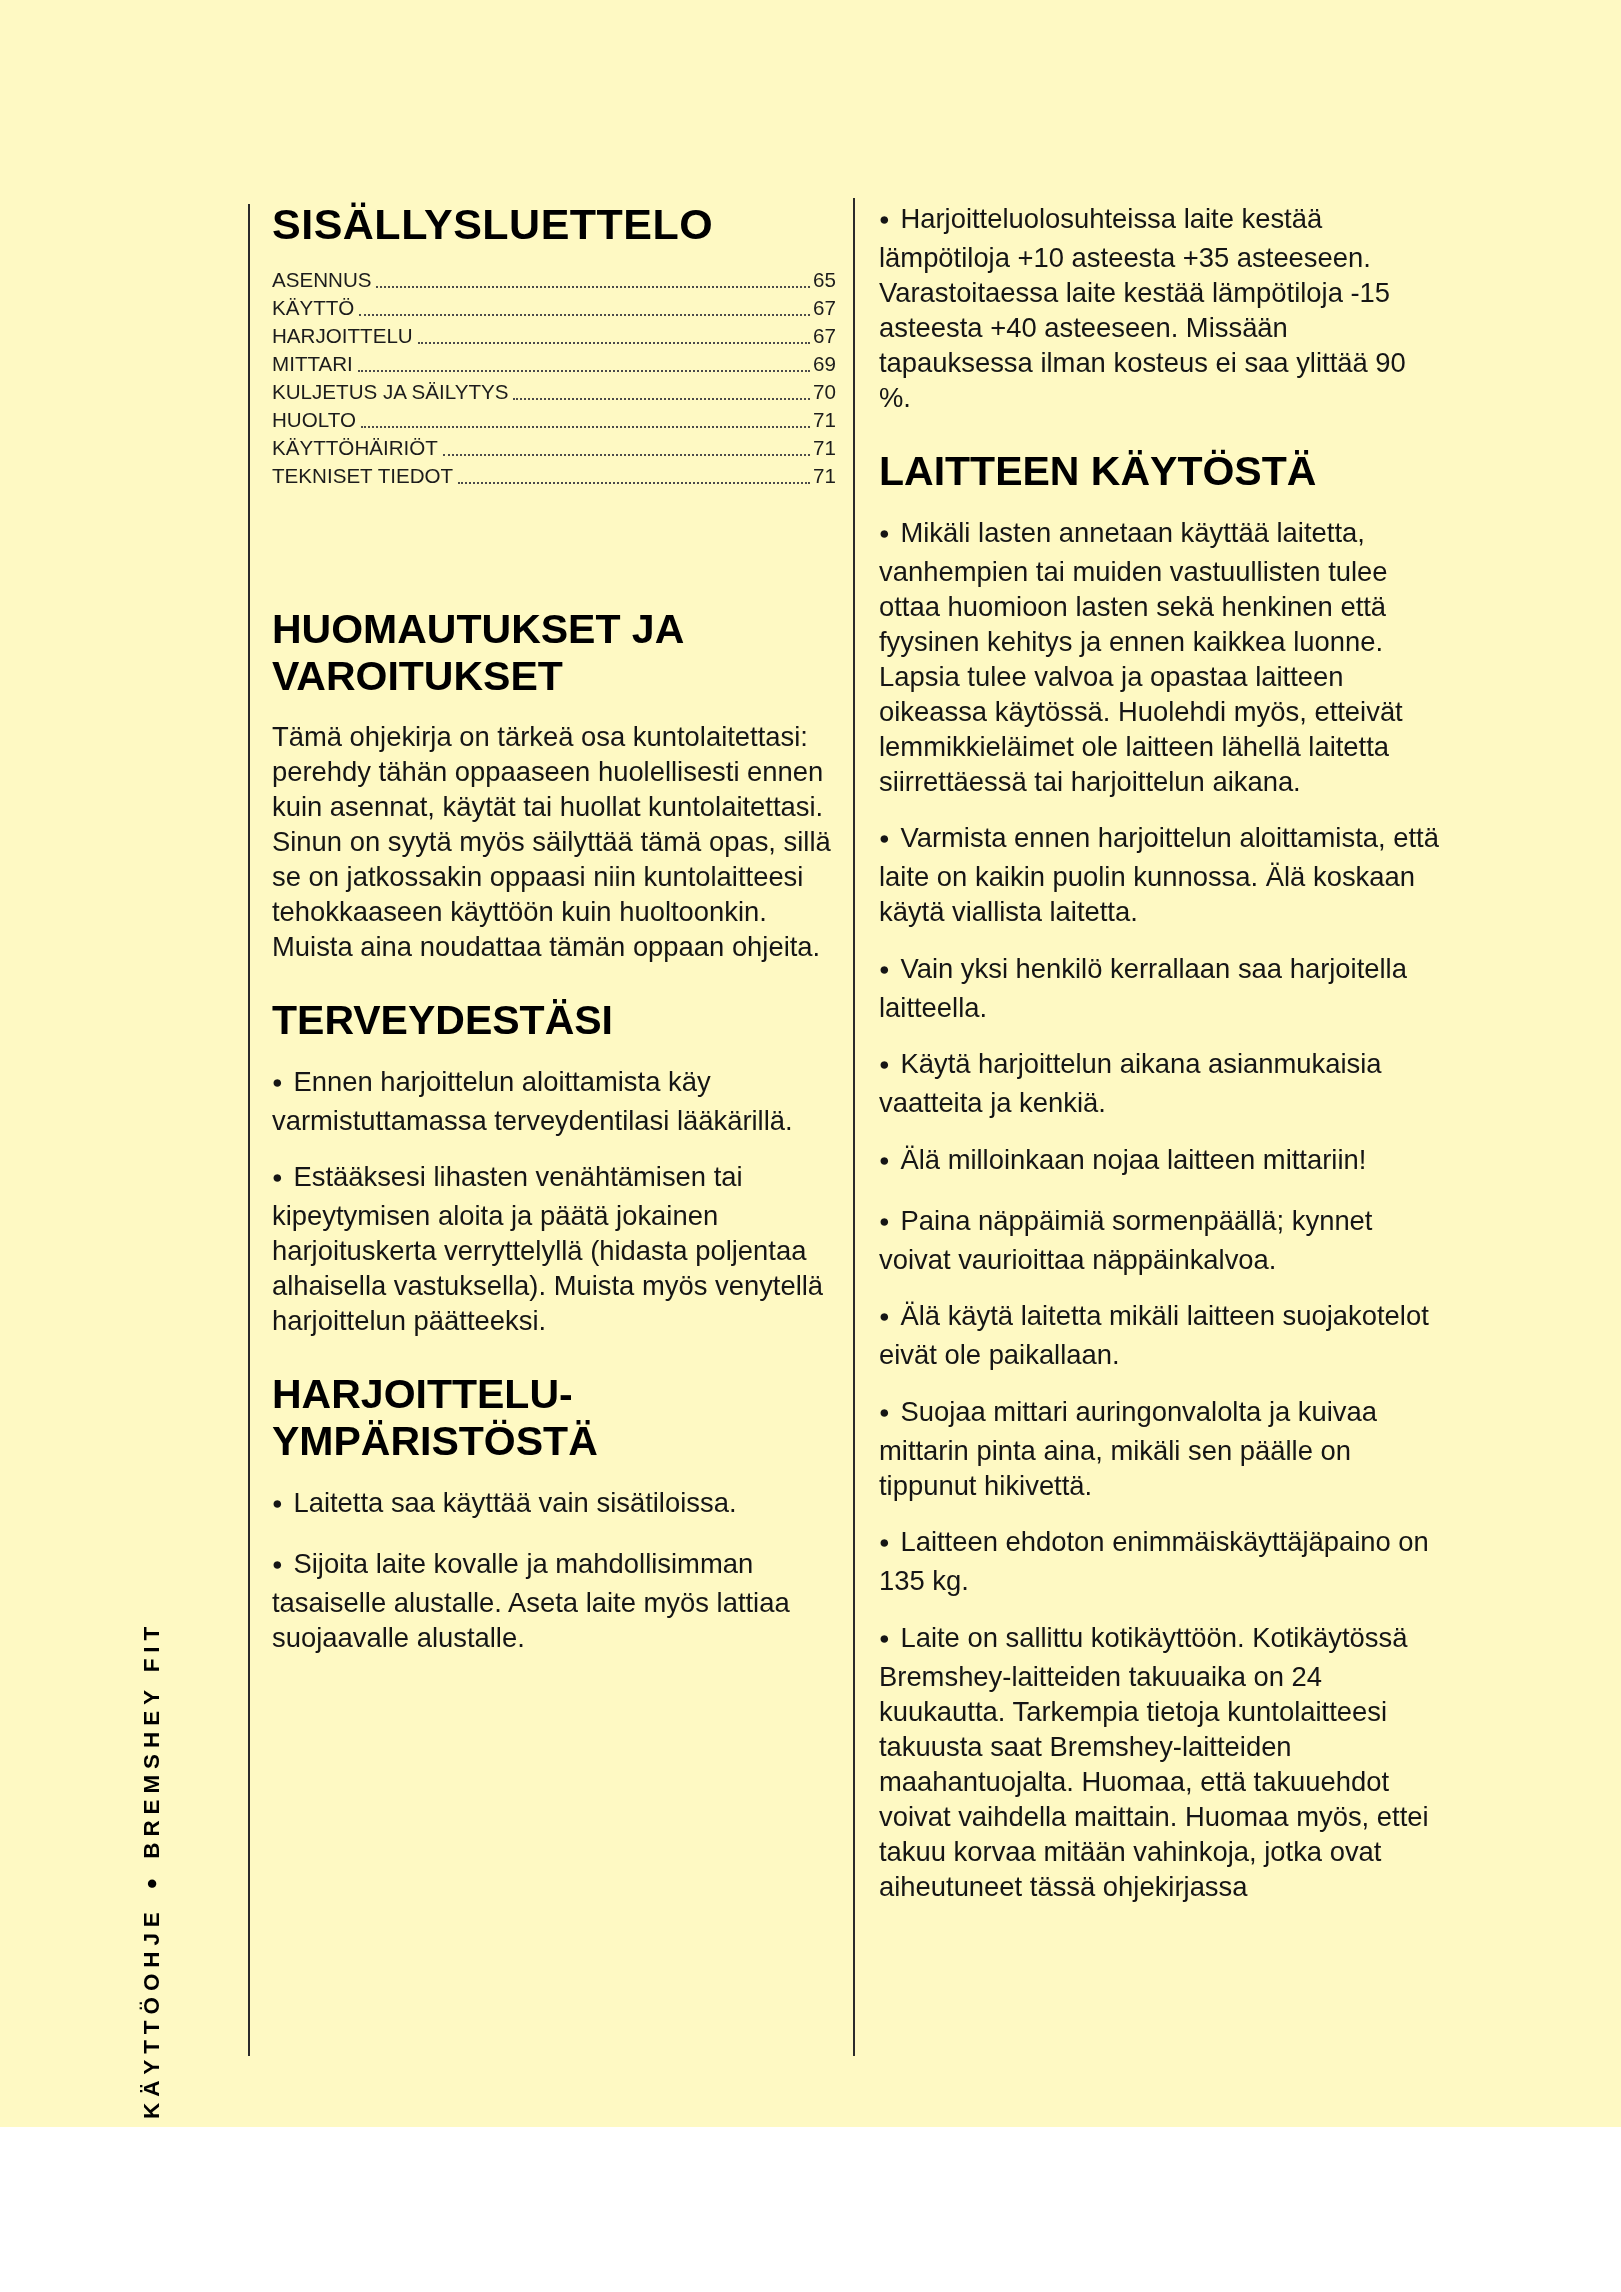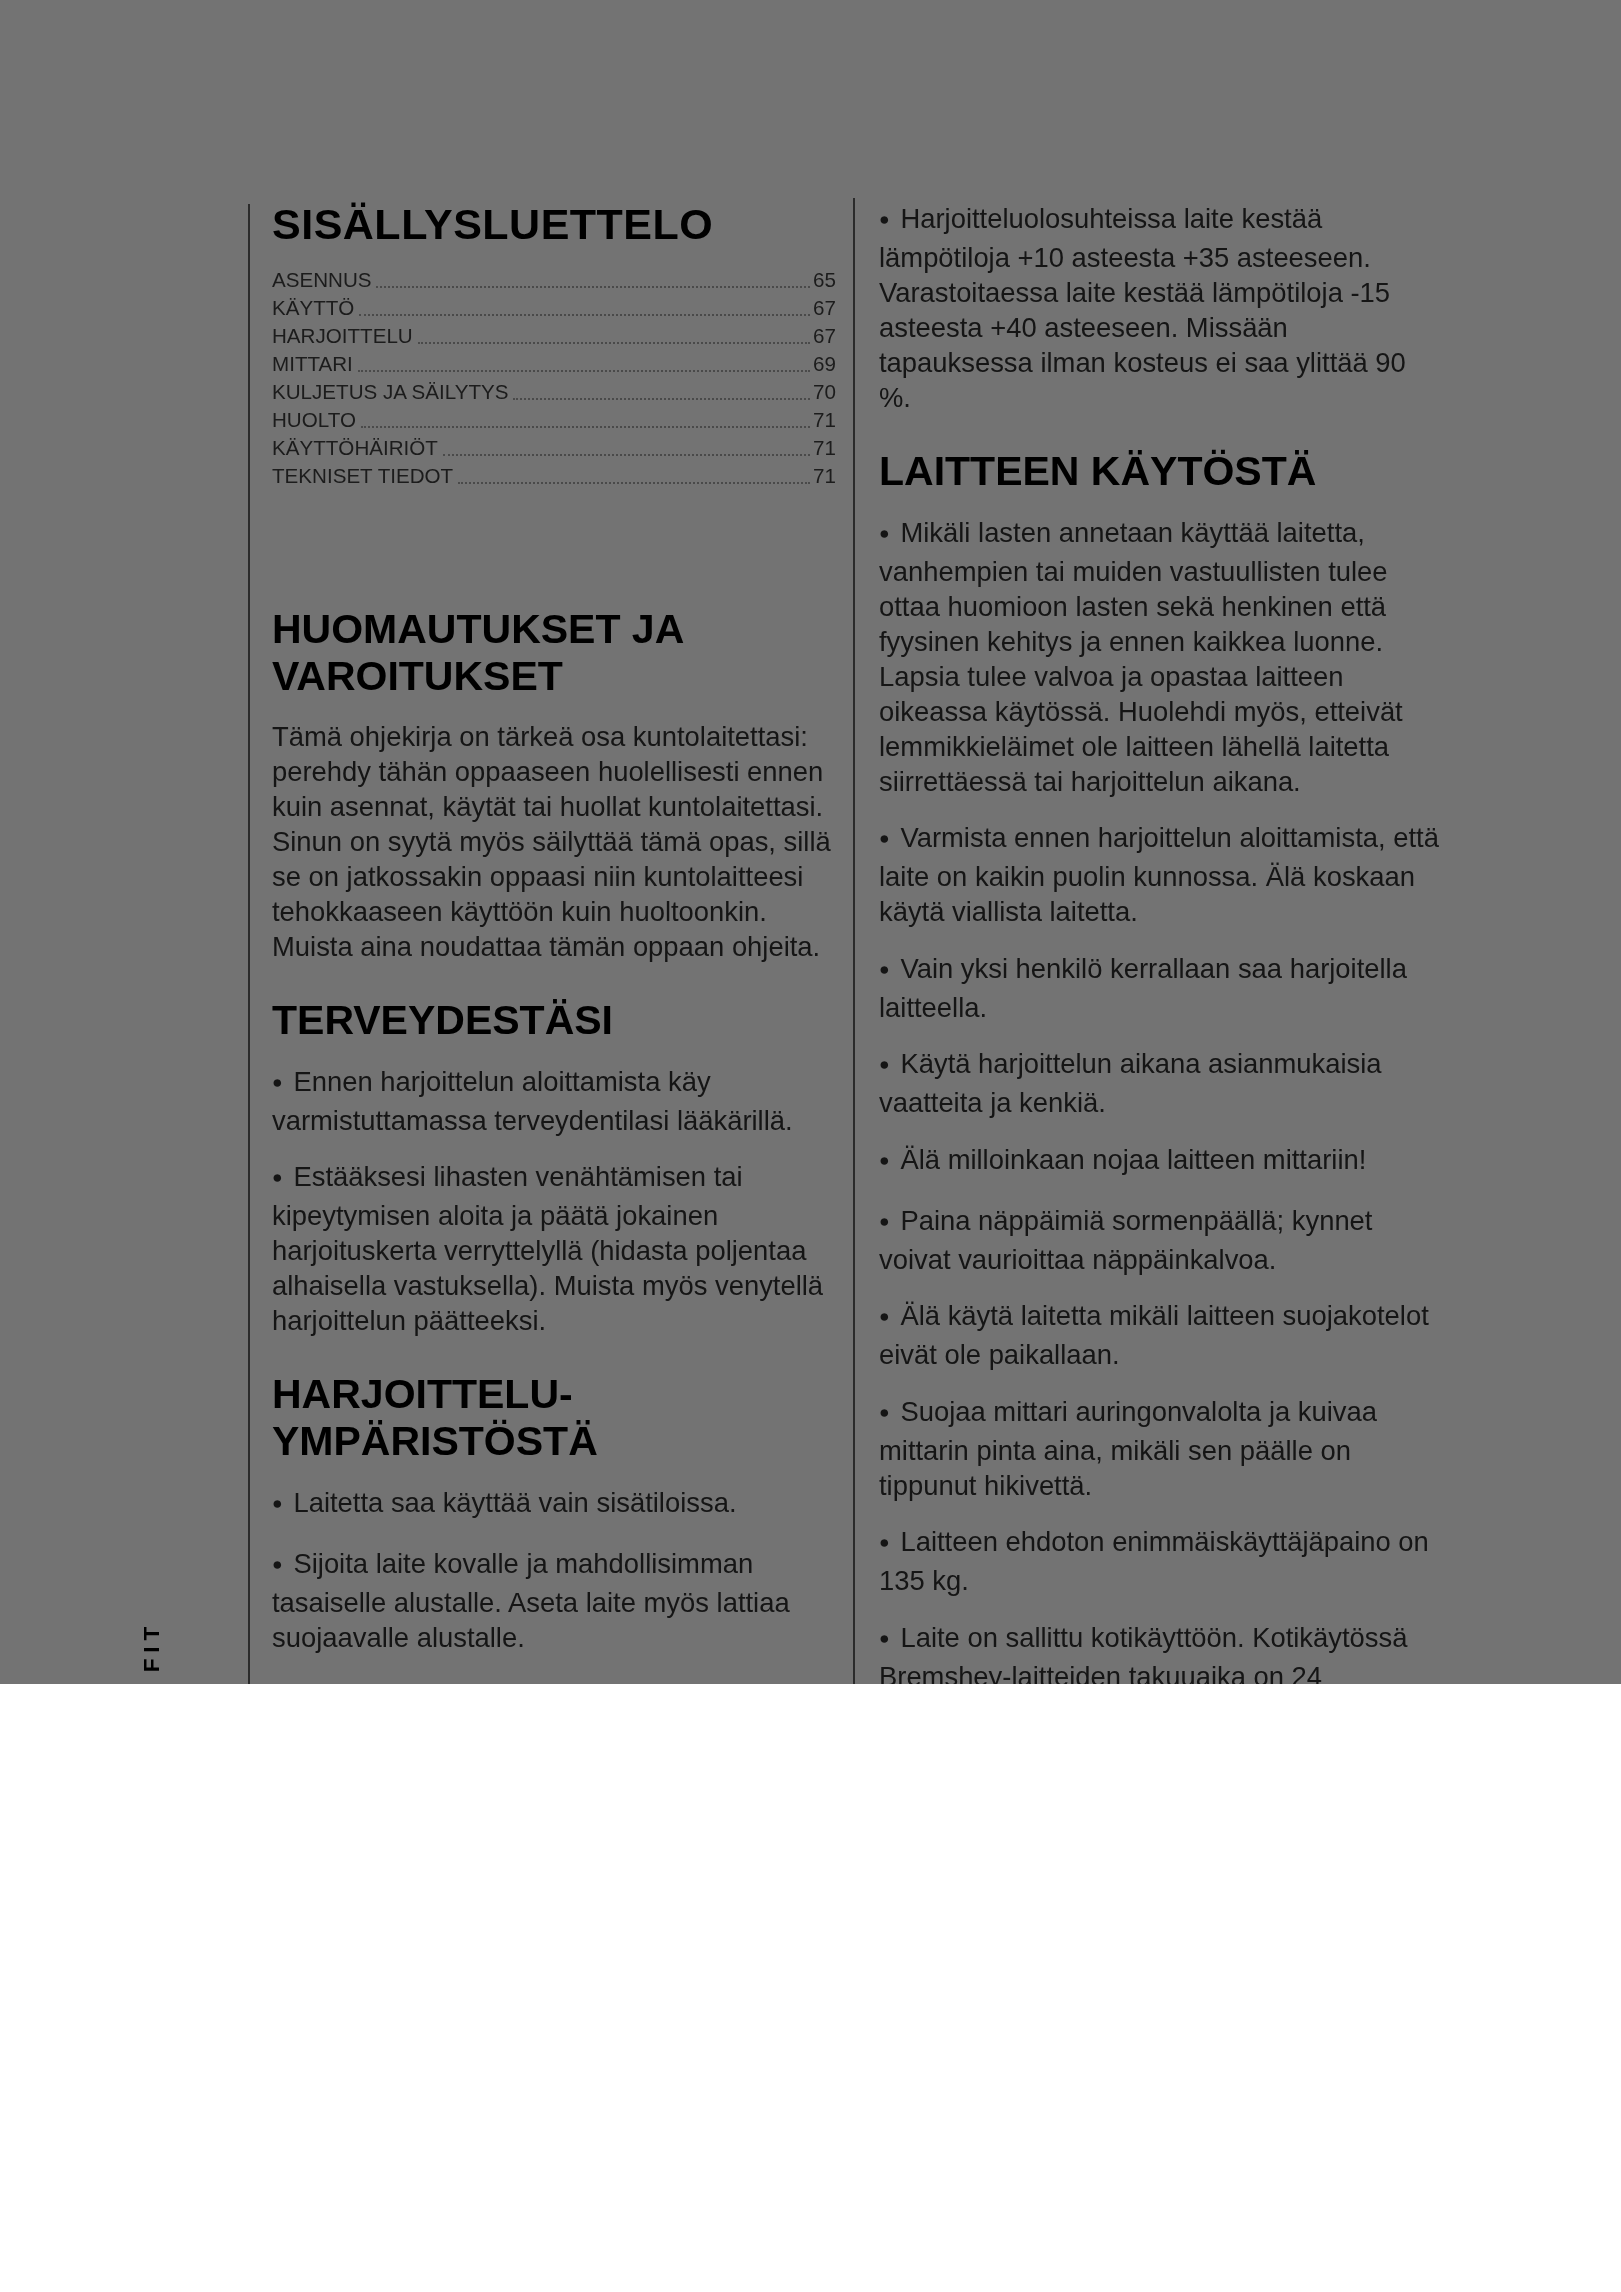--- a/index.html
+++ b/index.html
@@ -1,21 +1,21 @@
 <!DOCTYPE html>
 <html lang="fi"><head>
 <meta charset="utf-8">
 <style>
   * { margin: 0; padding: 0; box-sizing: border-box; }
   html, body { background: #ffffff; }
   .page {
     position: relative;
     width: 1621px;
-    height: 1684px;
-    background: #737373;
+    height: 2127px;
+    background: #fef9c3;
     font-family: "Liberation Sans", sans-serif;
     color: #151515;
     overflow: hidden;
   }
   .vrule { position: absolute; width: 2px; background: #2b2b2b; }
   .rule-left { left: 248px; top: 204px; height: 1852px; }
   .rule-mid  { left: 853px; top: 198px; height: 1858px; }
 
   .col { position: absolute; width: 564px; font-size: 27.4px; line-height: 35px; text-align: left; }
   .col-left  { left: 272px; top: 201px; }

